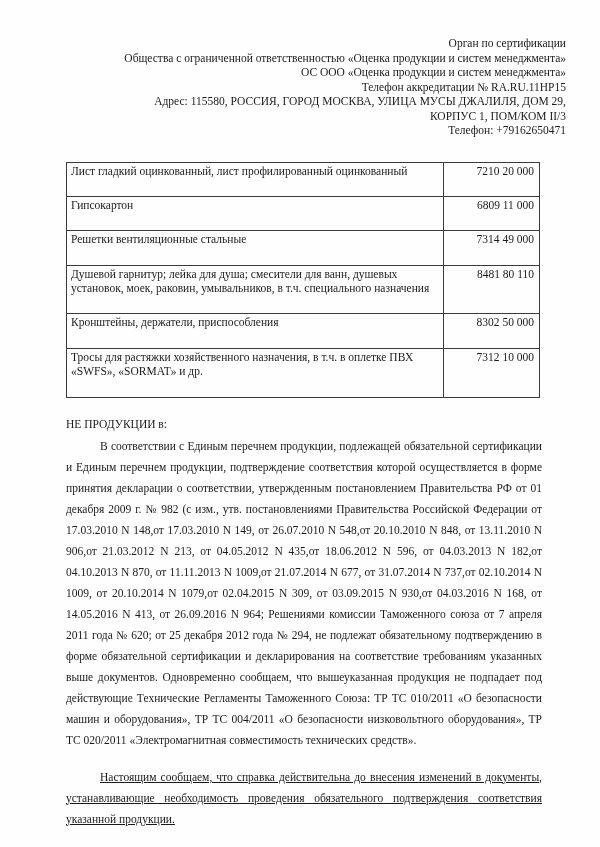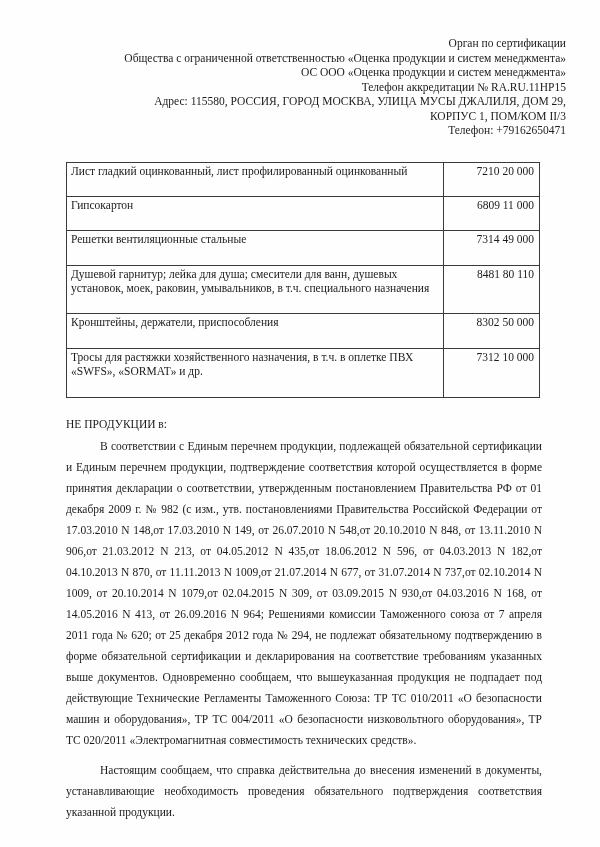--- a/index.html
+++ b/index.html
@@ -49,21 +49,21 @@
     margin: 20px 58px 0 66px;
     font-size: 11.5px;
   }
   .para {
     margin: 6px 58px 0 66px;
     font-size: 11.5px;
     line-height: 21px;
     text-align: justify;
     text-indent: 34px;
   }
-  .para + .para { margin-top: 9px; }
+  .para + .para { margin-top: 16px; text-decoration: underline; }
   
   .footer {
     position: relative;
     margin-top: 28px;
     height: 180px;
     font-size: 11.5px;
   }
   .footer .org-line   { position: absolute; left: 66px;  top: 46px; }
   .footer .signer     { position: absolute; right: 25px; top: 46px; }
   .stamp-wrap {

